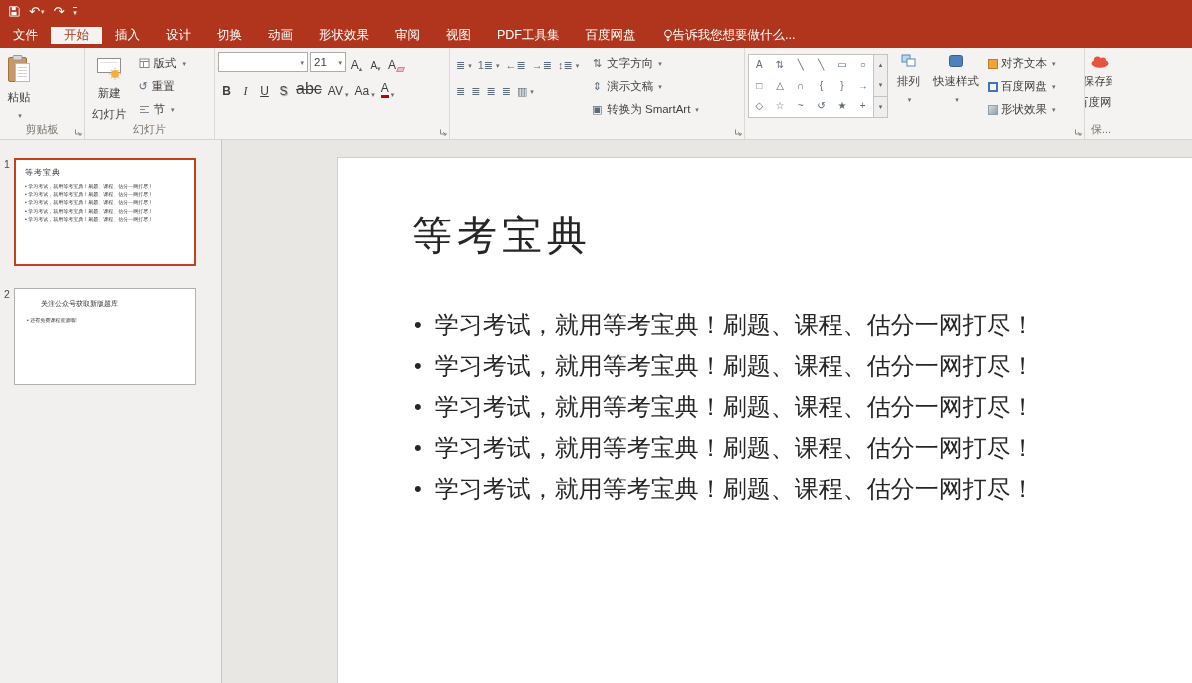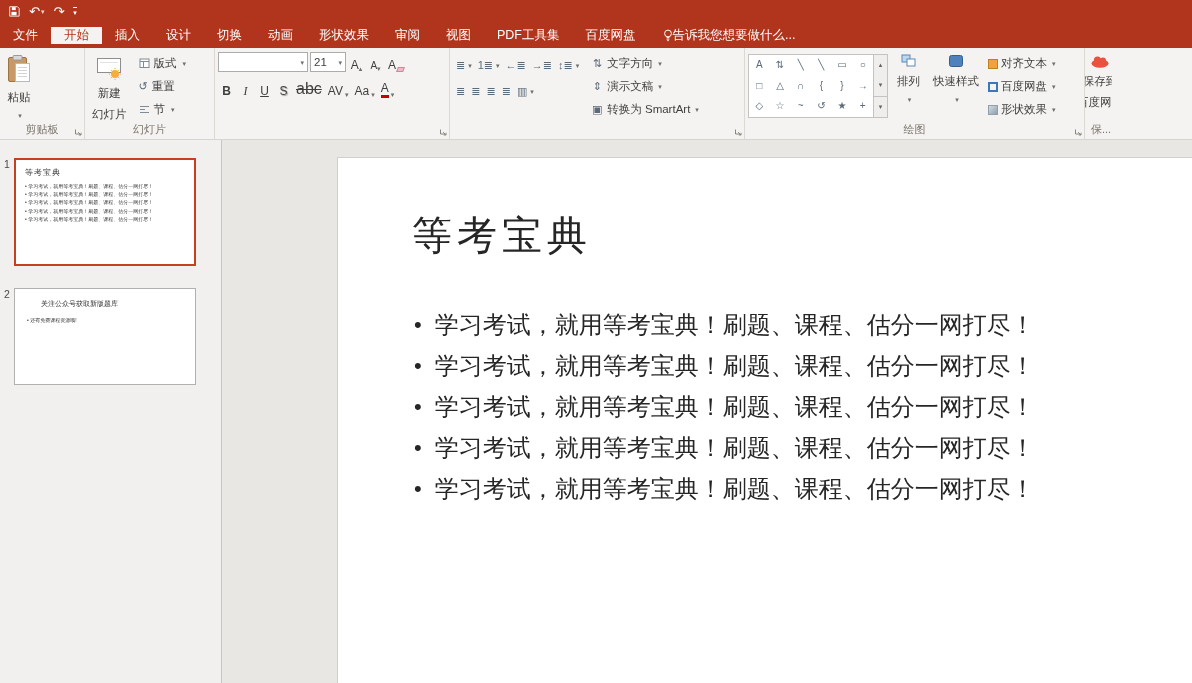--- a/index.html
+++ b/index.html
@@ -381,21 +381,20 @@
             <span>百度网盘</span>
             <span class="caret">▾</span>
           </div>
           <div class="lrow">
             <span class="ic-effects"></span>
             <span>形状效果</span>
             <span class="caret">▾</span>
           </div>
         </div>
       </div>
-      <div class="glabel">绘图</div>
       <span class="launcher">
         <svg width="8" height="8" viewBox="0 0 8 8">
             <path d="M1.5 1.5v4.5h4.5" fill="none" stroke="#8A857E"></path>
             <path d="M4.2 4.2L7 7M7 4.8V7H4.8" fill="none" stroke="#8A857E"></path>
           </svg>
       </span>
     </div>
 
 
     <div class="rgroup g-baidu">

